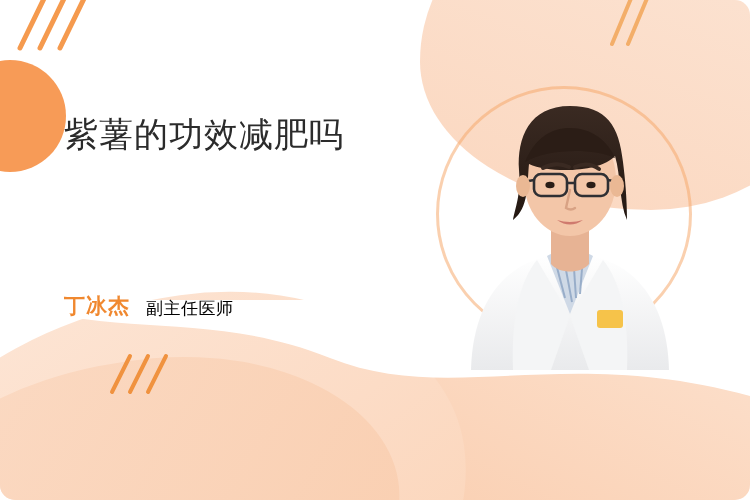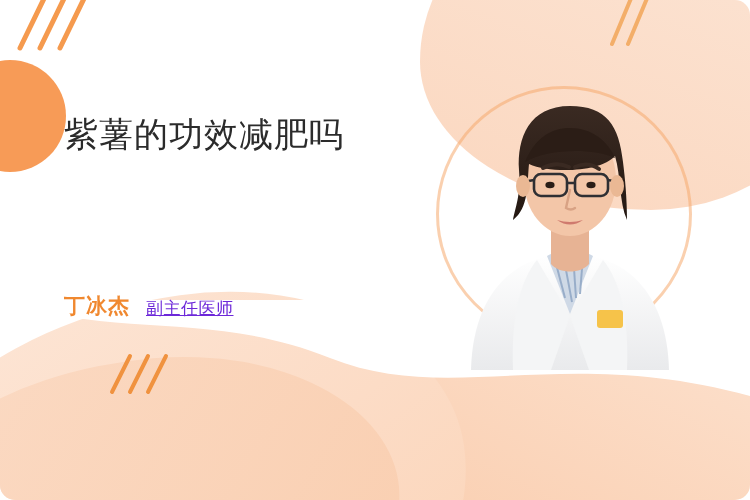--- a/index.html
+++ b/index.html
@@ -153,23 +153,22 @@
     margin-top: 44px;
   }
   .doctor-name {
     font-size: 21px;
     font-weight: 700;
     color: #f0882f;
     letter-spacing: 1px;
   }
   .doctor-role {
     font-size: 17px;
-    color: #6d28d9;
+    color: #000000;
     letter-spacing: .5px;
-    text-decoration: underline;
   }
   .hospital {
     position: absolute;
     left: 64px;
     top: 288px;
     font-size: 18px;
     color: #3a3a3a;
     line-height: 1.5;
     letter-spacing: .5px;
   }

